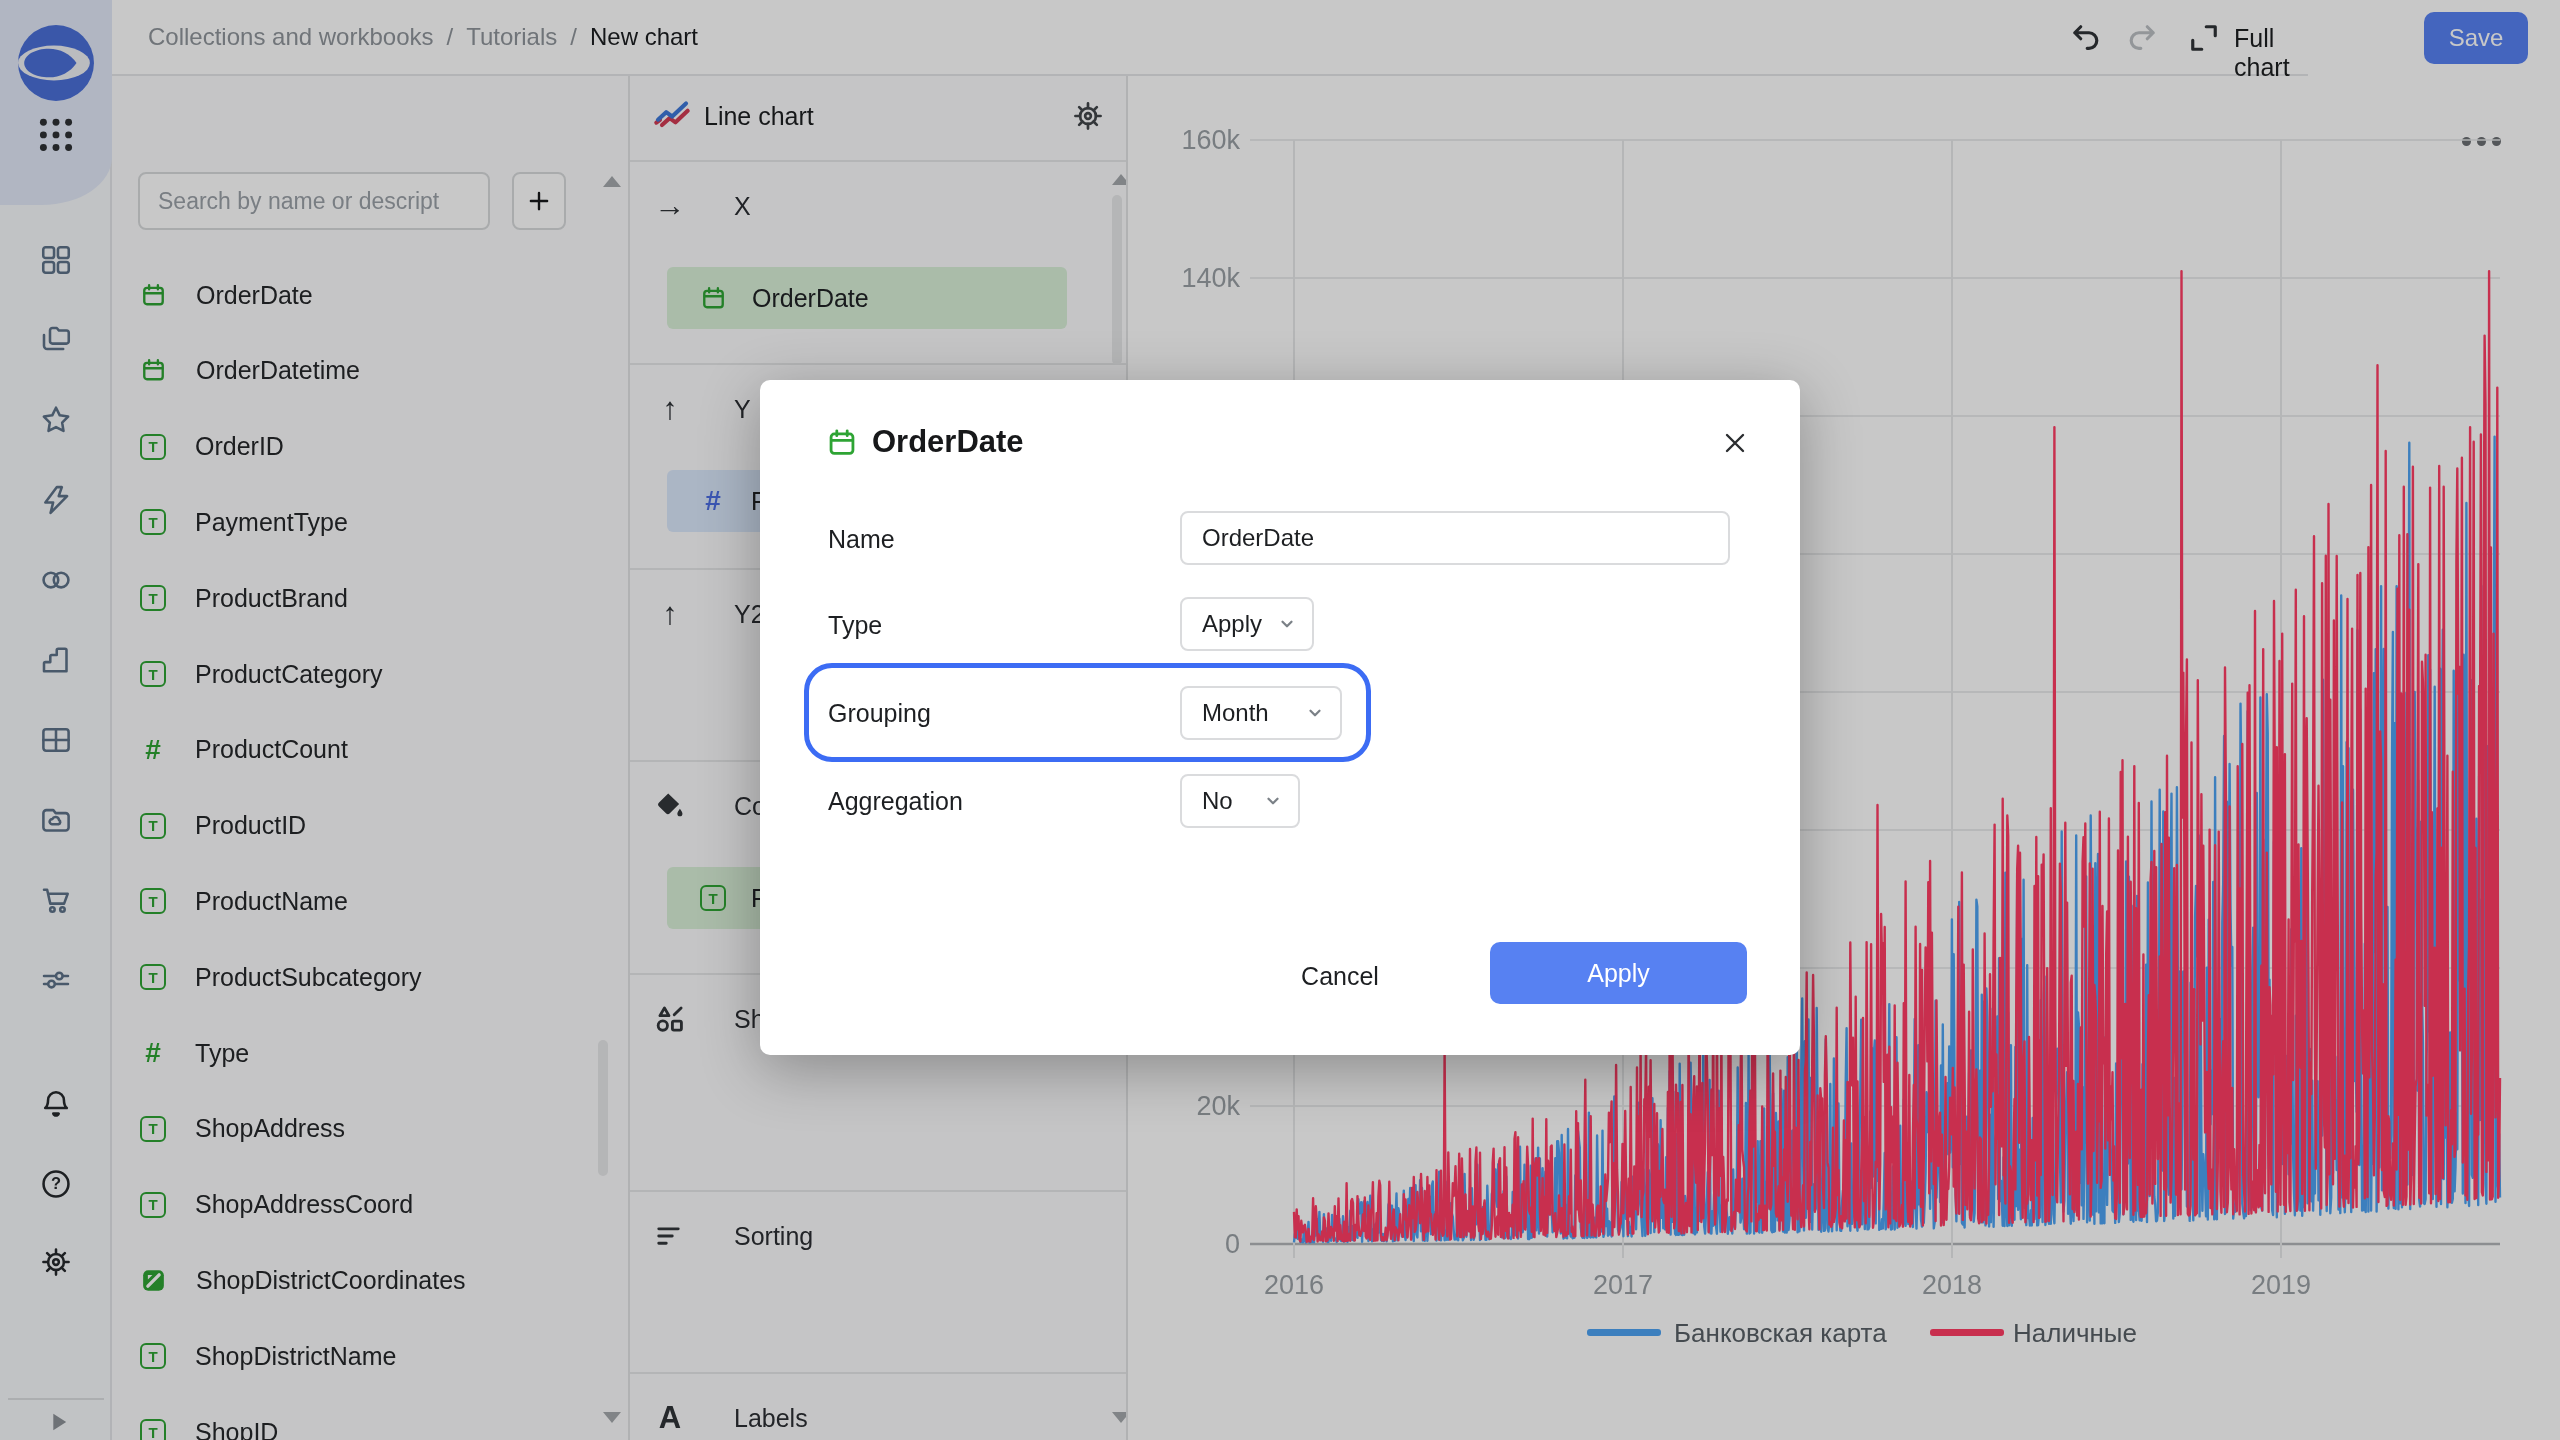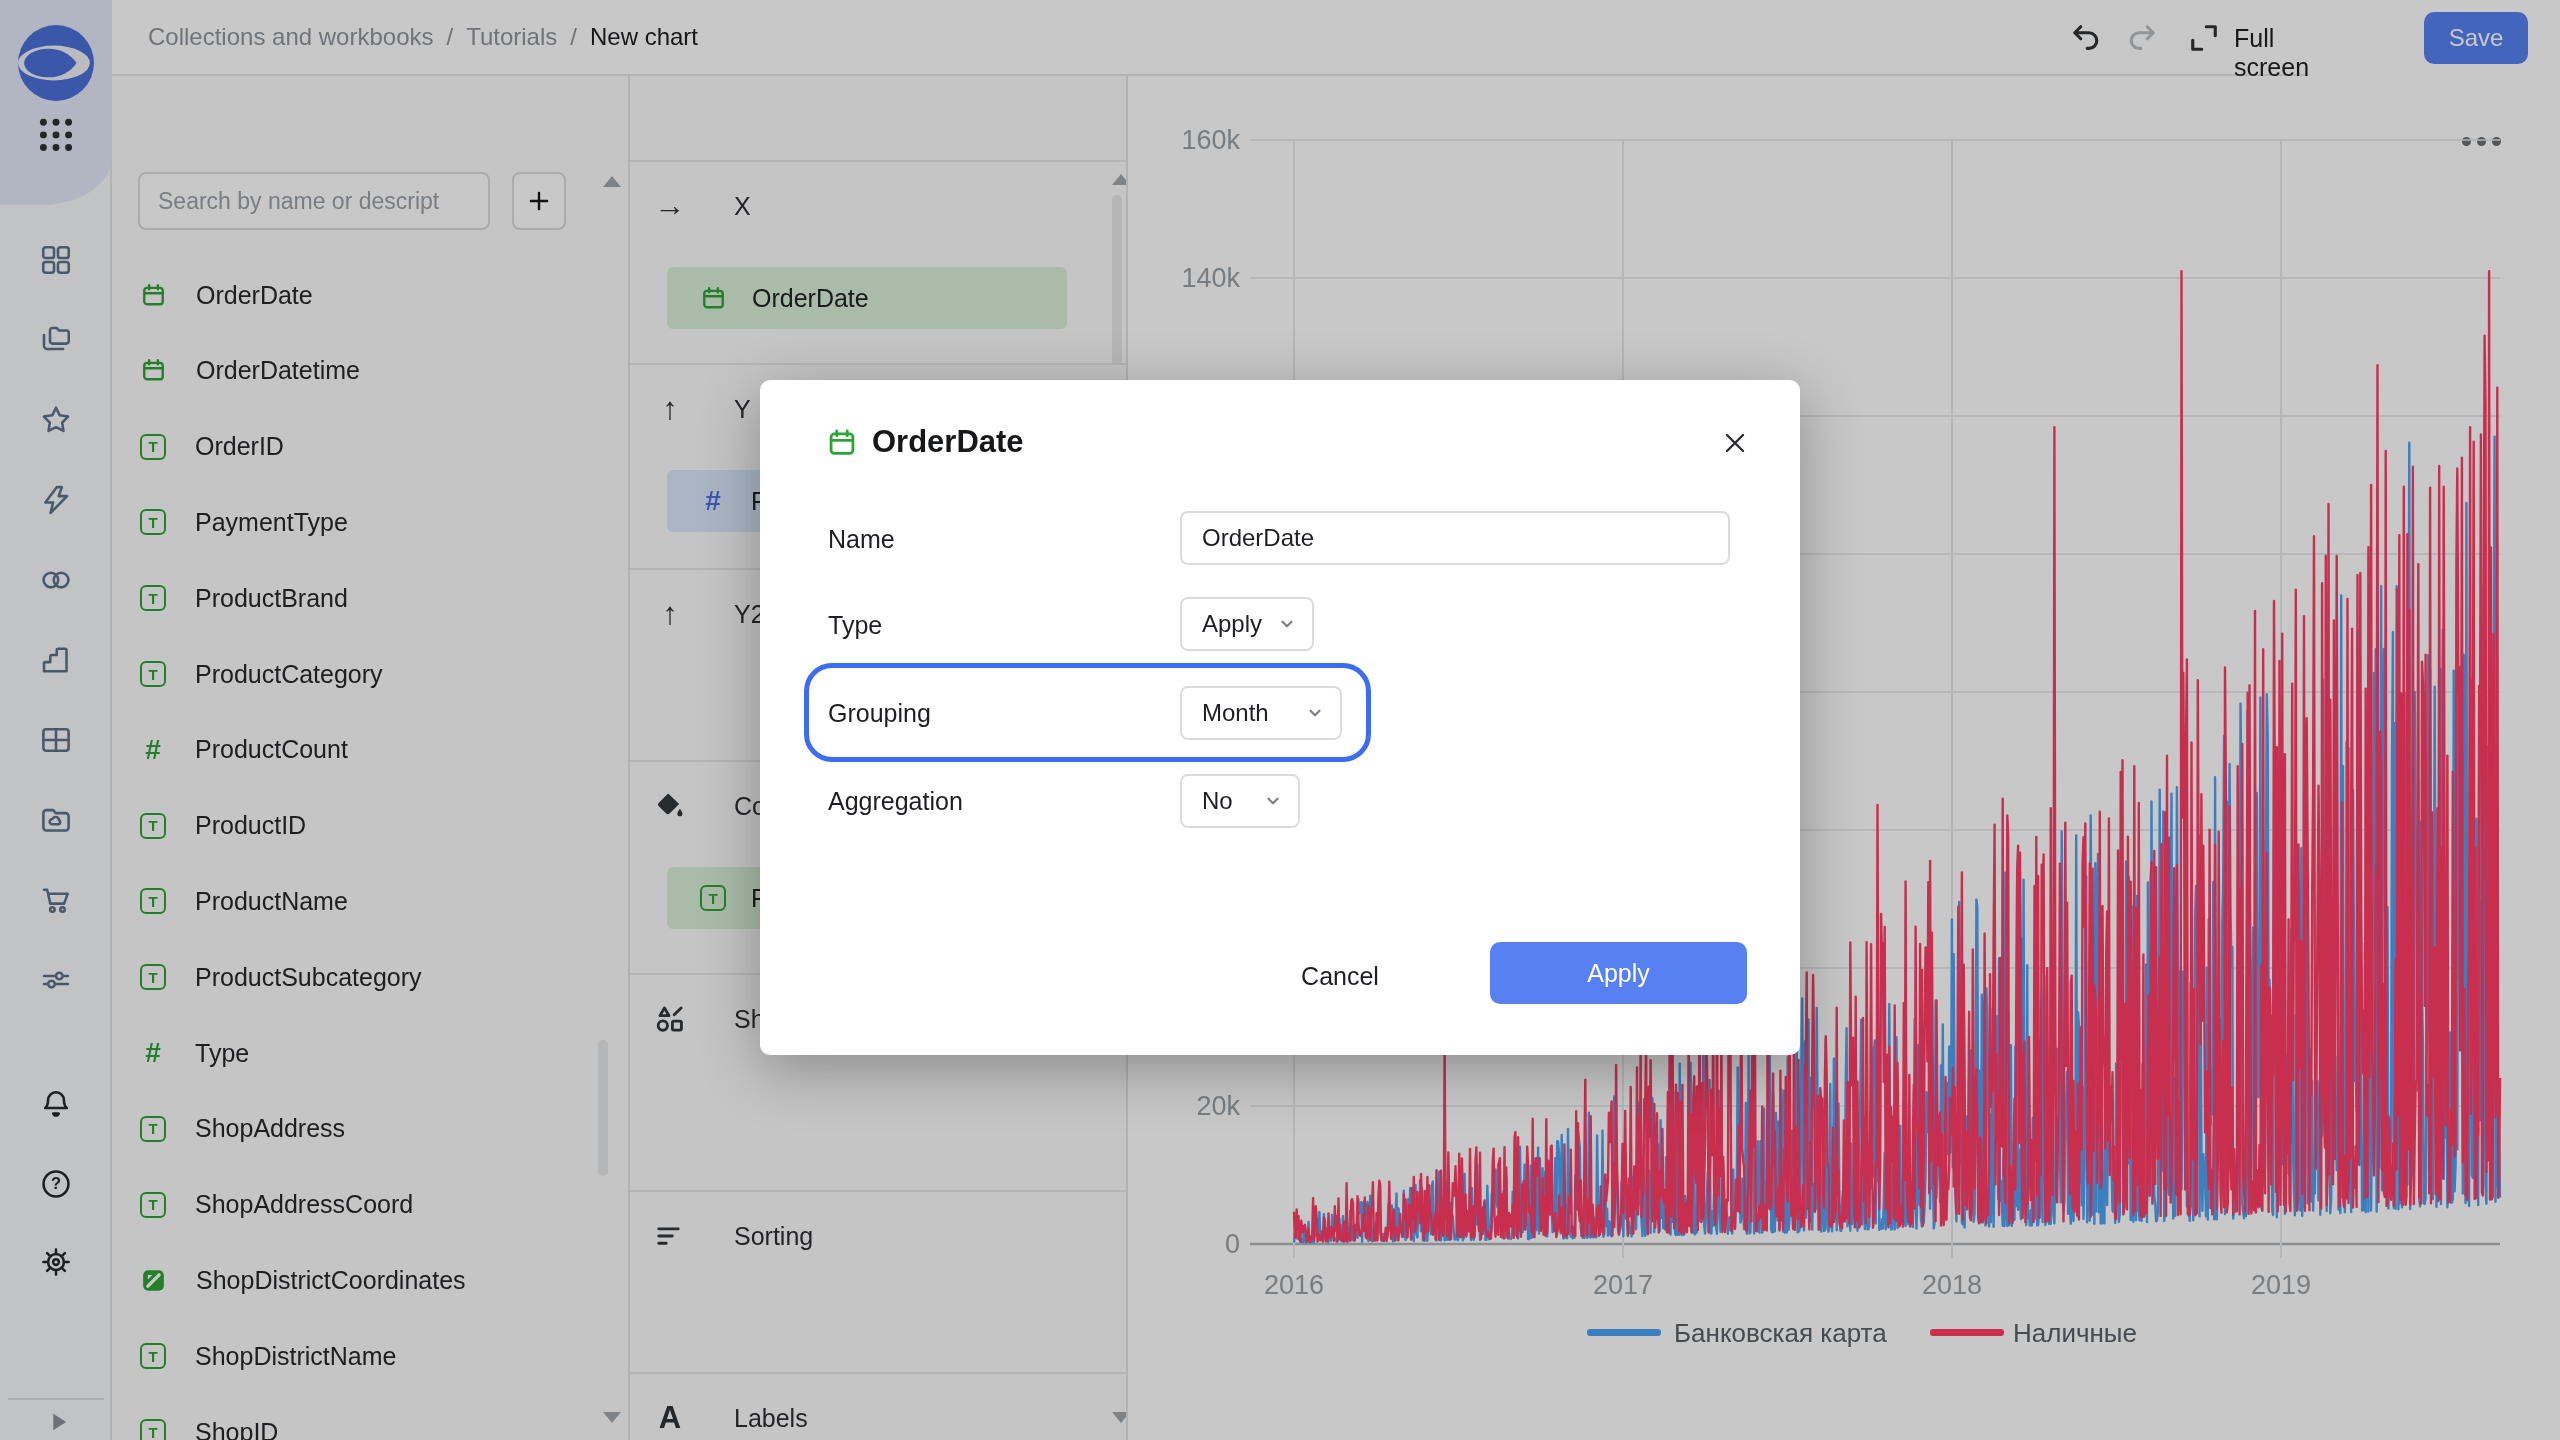--- a/index.html
+++ b/index.html
@@ -217,21 +217,21 @@
     <div class="hdr-icon disabled" style="left:2012px">
       <svg viewBox="0 0 24 24">
           <path d="M15.5 4.5l4 4-4 4M19.5 8.5H10a5.2 5.2 0 0 0 0 10.4h1.2"></path>
         </svg>
     </div>
     <div class="hdr-icon" style="left:2074px">
       <svg viewBox="0 0 24 24">
           <path d="M4.5 13.5v6h6M19.5 10.5v-6h-6"></path>
         </svg>
     </div>
-    <div class="fullscreen-label">Full screen</div>
+    <div class="fullscreen-label">Full chart</div>
     <div class="save-btn">Save</div>
   </header>
 
   <section class="dataset-panel">
     <input class="search-input" placeholder="Search by name or descript" style="">
     <div class="add-field-btn">
       <svg viewBox="0 0 24 24">
           <path d="M12 4.5v15M4.5 12h15"></path>
         </svg>
     </div>
@@ -310,20 +310,37 @@
         <div class="field-row" style="top: 1331px;">
           <span class="ficon-t green">T</span>
           <span class="field-label">ShopID</span>
         </div>
       </div>
     <div class="v-thumb" style="left:486px;top:964px;width:10px;height:136px;"></div>
     <div class="scroll-arrow down" style="left:491px;top:1336px;"></div>
   </section>
 
   <section class="config-panel">
+    <div class="cfg-header">
+      <span class="cfg-chart-icon">
+        <svg viewBox="0 0 24 24" width="40" height="40" fill="none" stroke-linecap="round" stroke-linejoin="round">
+          <path d="M2.6 16l2.2-1.7" stroke="#d23b54" stroke-width="2.5"></path>
+          <path d="M6 17.4l4.6-4.1 3.5 2.5 7.3-6.9" stroke="#d23b54" stroke-width="2.5"></path>
+          <path d="M3.6 14.2l4.9-4.5 3.6 2.6 8.3-7.8" stroke="#3e78d9" stroke-width="2.5"></path>
+        </svg>
+      </span>
+      <span class="cfg-title">Line chart</span>
+      <span class="cfg-gear">
+        <svg viewBox="0 0 24 24">
+            <circle cx="12" cy="12" r="5.3"></circle>
+            <circle cx="12" cy="12" r="1.9"></circle>
+        <path d="M12 6.7V3.6M12 20.4v-3.1M17.3 12h3.1M3.6 12h3.1M15.7 8.3l2.2-2.2M6.1 17.9l2.2-2.2M15.7 15.7l2.2 2.2M6.1 6.1l2.2 2.2"></path>
+          </svg>
+      </span>
+    </div>
     <div id="config-sections">
         <div class="cfg-section" style="top: 84px; height: 203px;">
           <div class="sec-head">
             <span class="sec-glyph">→</span>
             <span class="sec-label">X</span>
           </div>
           <div class="chip dimension">
             <svg class="ficon-cal green" viewBox="0 0 24 24">
               <rect x="3.8" y="5.2" width="16.4" height="14.6" rx="2.4"></rect>
               <path d="M8.1 2.9v3.6M15.9 2.9v3.6M4.2 10h15.6"></path>

